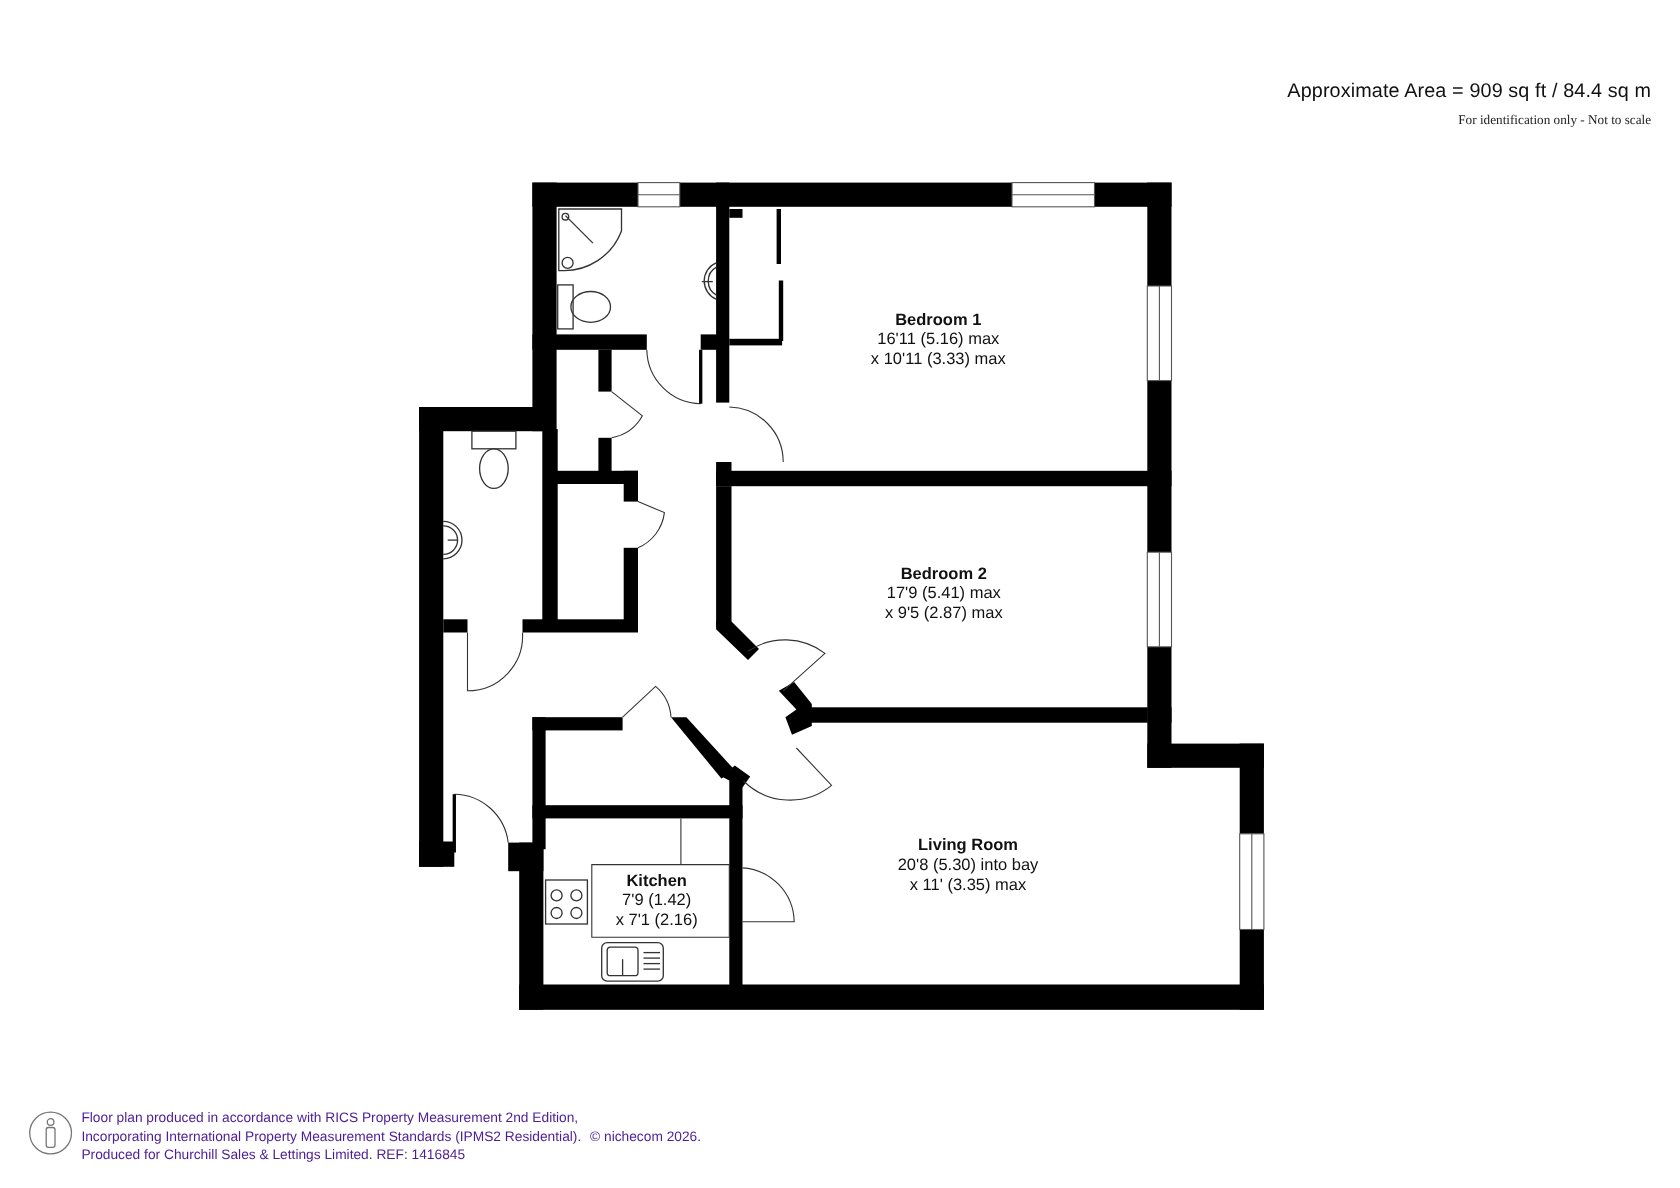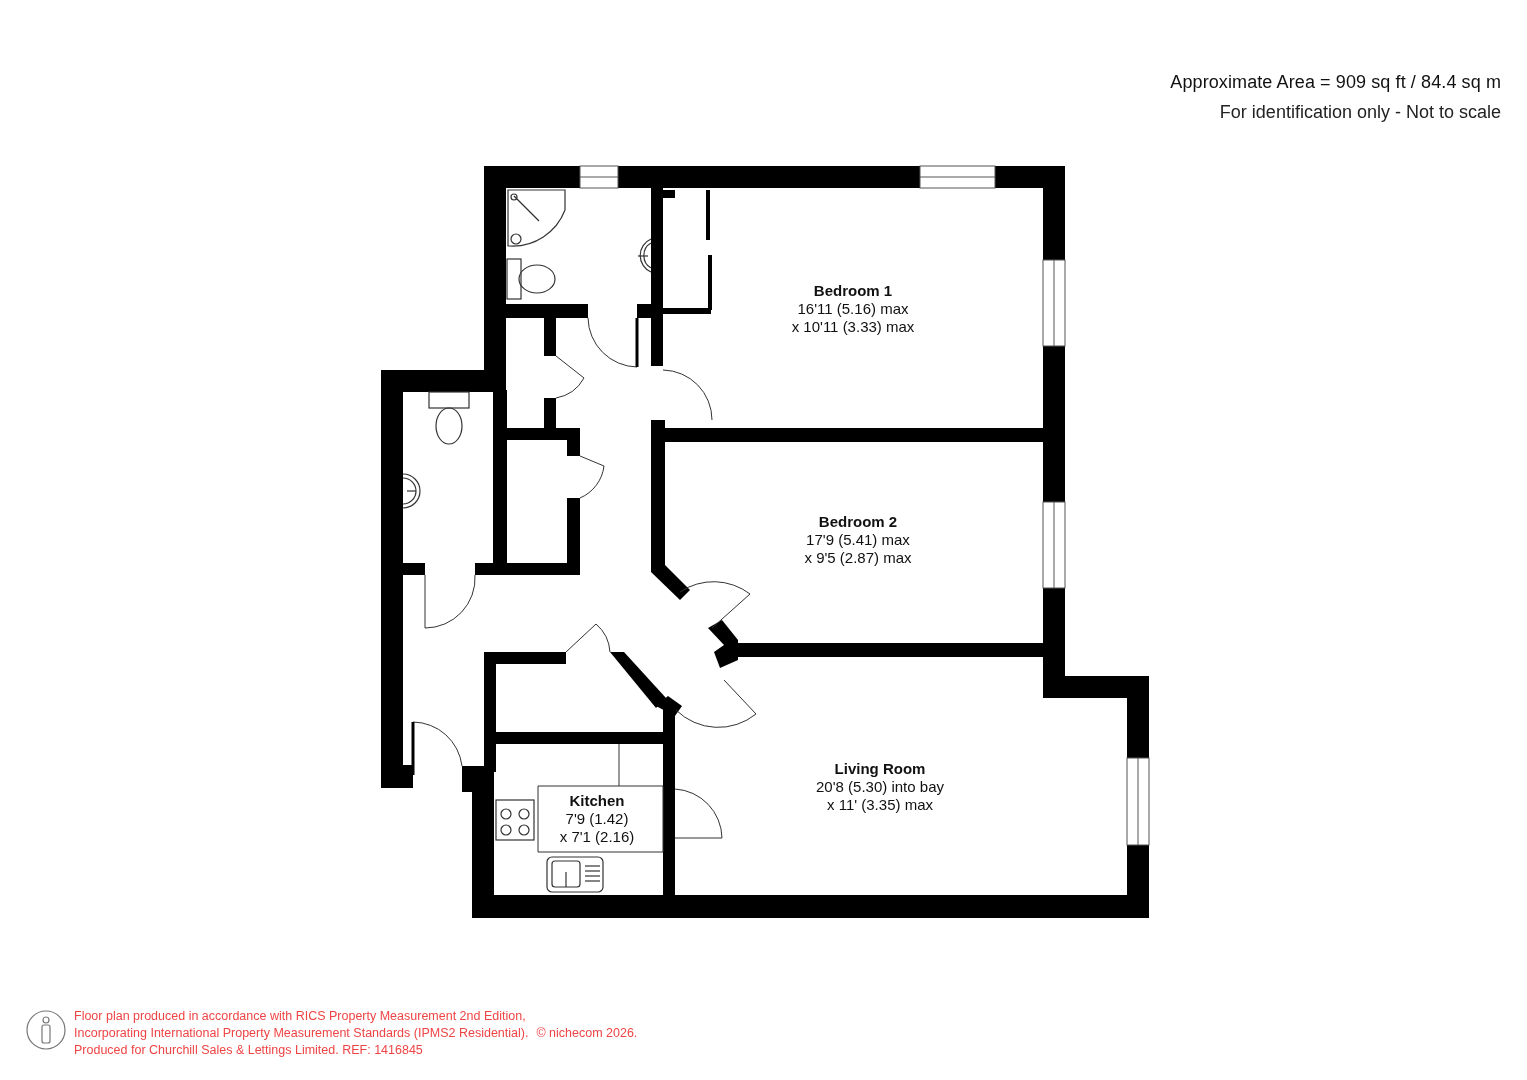--- a/index.html
+++ b/index.html
@@ -1,26 +1,26 @@
 <!DOCTYPE html>
 <html><head>
   <meta charset="utf-8">
   <style>
     html, body { margin: 0; padding: 0; background: #ffffff; }
     body { width: 1527px; height: 1080px; position: relative; overflow: hidden; font-family: "Liberation Sans", sans-serif; color: #111; }
     .header { position: absolute; right: 26px; top: 72px; text-align: right; }
     .area-title { font-size: 18px; color: #111; letter-spacing: 0.1px; }
-    .disclaimer { font-size: 18px; color: #222; margin-top: 9px; }
+    .disclaimer { font-size: 12px; color: #222; margin-top: 9px; font-family: Liberation Serif, serif; }
     .plan { position: absolute; left: 0; top: 0; width: 1527px; height: 1080px; }
     .room-label { position: absolute; text-align: center; font-size: 15px; line-height: 18px; color: #111; transform: translateX(-50%); white-space: nowrap; }
     .room-name { font-weight: bold; display: block; text-align: center; }
     .room-dim { display: block; }
     .footer { position: absolute; left: 26px; top: 1008px; display: flex; align-items: flex-start; }
     .footer-icon { width: 40px; height: 40px; margin-right: 8px; margin-top: 2px; }
-    .footer-text { font-size: 12.5px; line-height: 17px; color: #ef4444; }
+    .footer-text { font-size: 12.5px; line-height: 17px; color: #4c1d95; }
     .footer-line { display: block; white-space: nowrap; }
     .footer-copy { margin-left: 8px; }
   </style>
 </head>
 <body>
 
 <div class="header">
   <div class="area-title">Approximate Area = 909 sq ft / 84.4 sq m</div>
   <div class="disclaimer">For identification only - Not to scale</div>
 </div>

